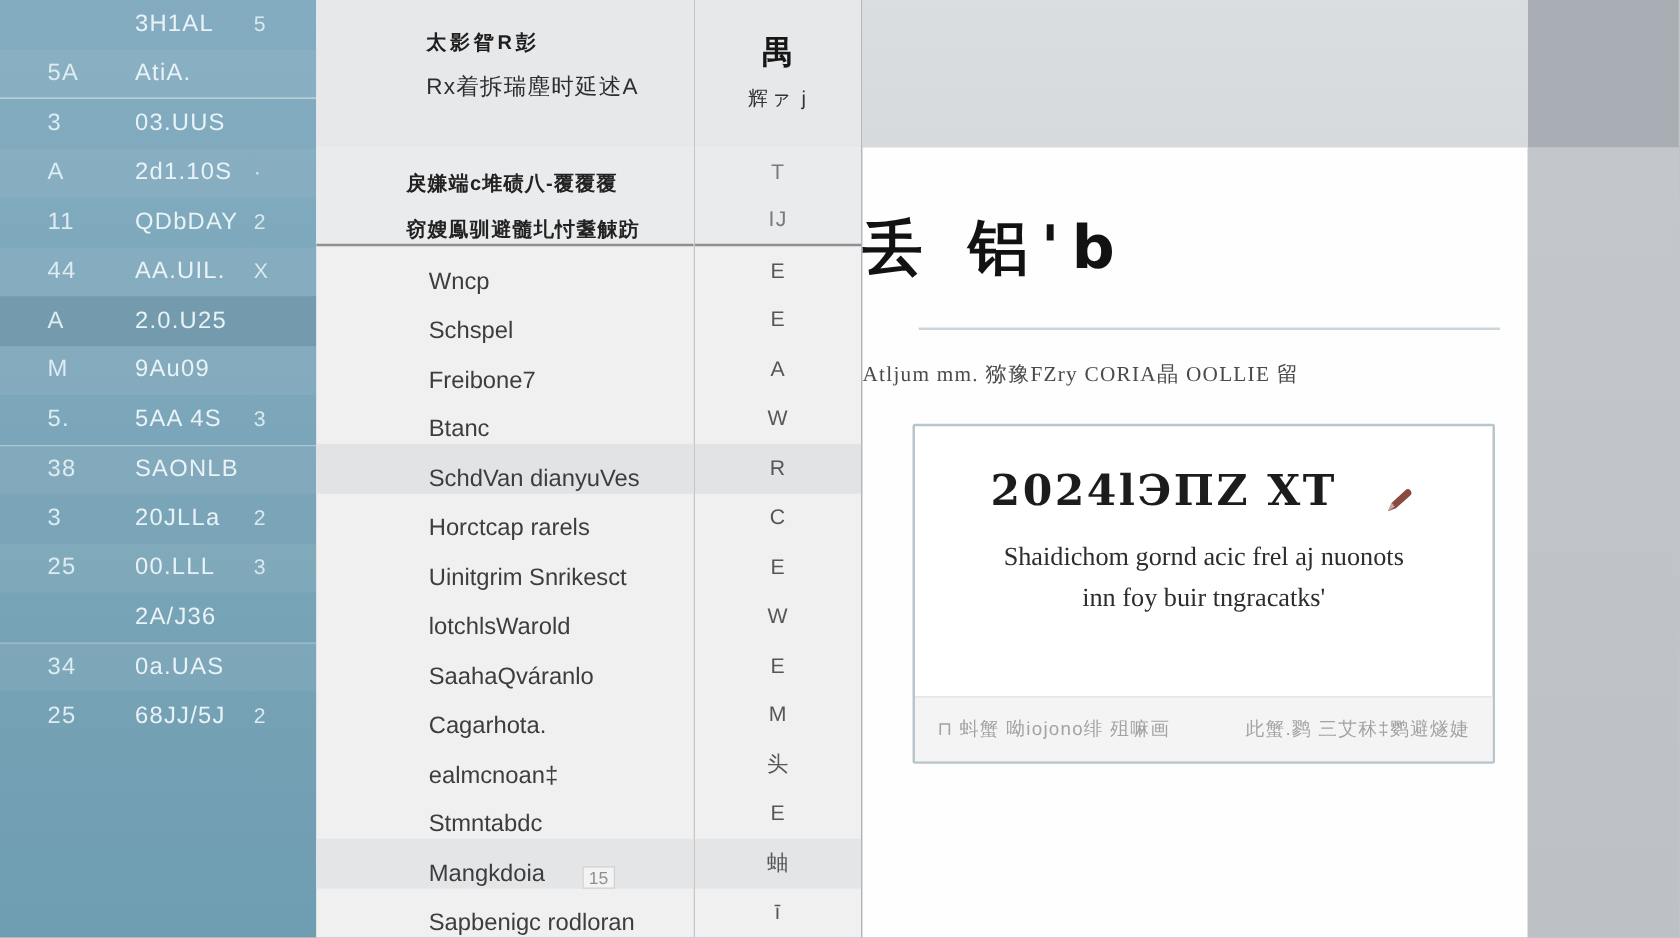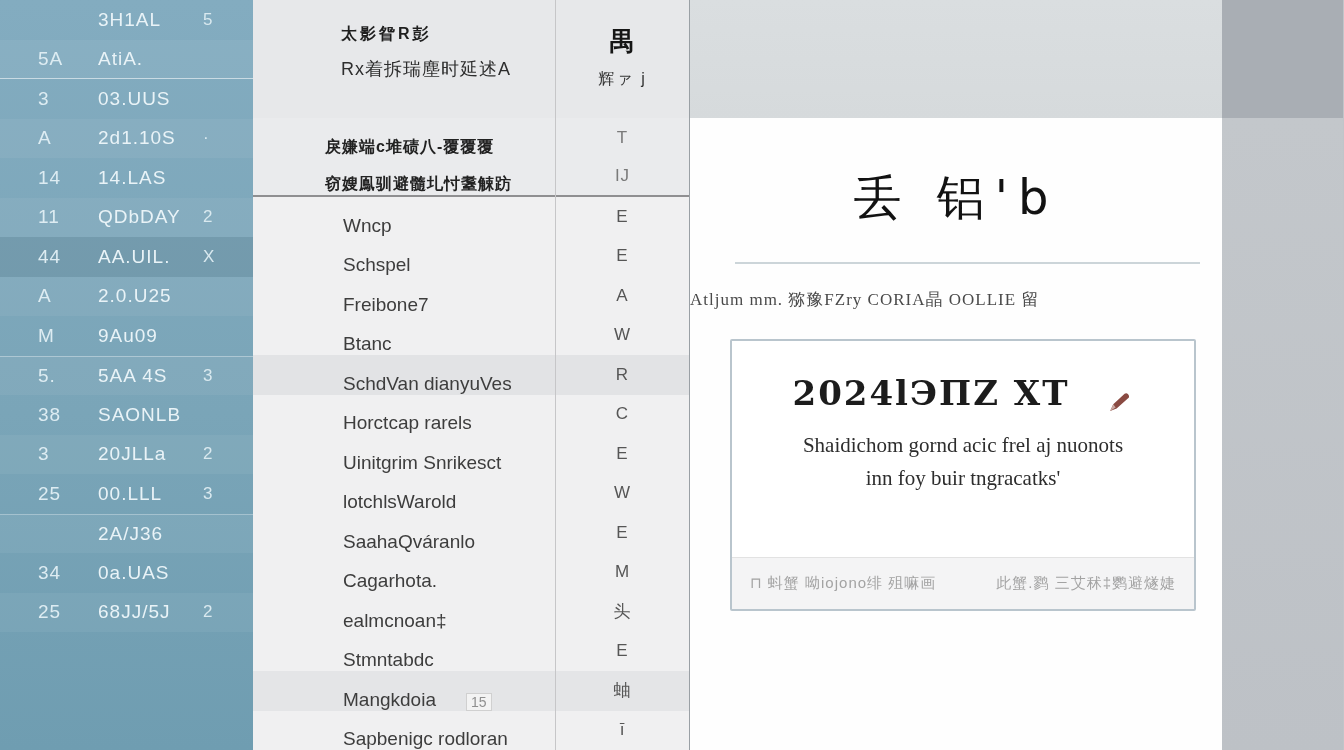--- a/index.html
+++ b/index.html
@@ -6,21 +6,21 @@
   html, body { width: 1344px; height: 750px; overflow: hidden; }
   body { font-family: "Liberation Sans", sans-serif; background: #c1c5c9; }
   .app { display: flex; width: 1344px; height: 750px; }
 
   
   .sidebar { width: 253px; height: 750px; background: linear-gradient(180deg,#83acc0 0%,#7aa5b8 55%,#6f9db1 100%); flex: none; overflow: hidden; }
   .sidebar-header { height: 118px; padding-top: 26px; text-align: center; color: #f4fafc; background: rgba(255,255,255,0.05); }
   .sidebar-header .t1 { font-size: 21px; font-weight: bold; letter-spacing: 3px; text-shadow: 0 0 1px rgba(255,255,255,.4); }
   .sidebar-header .t2 { font-size: 19px; margin-top: 14px; letter-spacing: 6px; }
   .s-rows { height: 632px; }
-  .s-row { height: 39.5px; display: flex; align-items: center; padding-left: 38px; color: #e9f3f7; font-size: 19px; letter-spacing: 1px; }
+  .s-row { height: 39.5px; display: flex; align-items: center; padding-left: 38px; color: #e9f3f7; font-size: 19px; letter-spacing: 1px; gap: 10px; }
   .s-row:nth-of-type(even) { background: rgba(255,255,255,0.055); }
   .s-row:nth-of-type(2) { border-bottom: 1px solid rgba(255,255,255,0.55); }
   .s-row:nth-of-type(7) { background: rgba(0,0,0,0.075); }
   .s-row:nth-of-type(10) { border-top: 1px solid rgba(255,255,255,0.35); }
   .s-row:nth-of-type(14) { border-top: 1px solid rgba(255,255,255,0.3); }
   .s-num { width: 60px; color: #ddecf2; }
   .s-label { flex: 1; }
   .s-mark { width: 50px; color: #d9e9ef; font-size: 17px; }
 
   
@@ -45,21 +45,21 @@
   .l-rows { height: 632px; }
   .l-row { height: 39.5px; display: flex; align-items: center; justify-content: center; font-size: 17px; color: #565656; letter-spacing: 1px; }
   .l-row:nth-of-type(-n+2) { background: #eaebed; color: #7a7a7a; }
   .l-row:nth-of-type(2) { border-bottom: 2px solid #8f8f91; }
   .l-row:nth-of-type(7) { background: #e2e3e5; }
   .l-row:nth-of-type(15) { background: #e4e5e7; }
 
   
   .detail { width: 532px; height: 750px; background: #fefefe; flex: none; position: relative; }
   .top-band { height: 118px; background: linear-gradient(180deg,#dadee0,#d6dadc); }
-  .detail h1 { text-align: center; margin-top: 48px; font-size: 48px; font-weight: normal; color: #121212; letter-spacing: 10px; font-family: "DejaVu Sans", sans-serif; }
+  .detail h1 { margin-top: 48px; font-size: 48px; font-weight: bold; color: #121212; letter-spacing: 10px; font-family: "DejaVu Sans", sans-serif; }
   .rule { border: none; border-top: 2px solid #ccd5d9; margin: 32px 22px 0 45px; }
   .meta { margin-top: 24px; font-family: "Liberation Serif", serif; font-size: 17px; color: #4a4a4a; letter-spacing: 1px; }
   .card { margin: 28px 26px 0 40px; width: 466px; height: 272px; background: #ffffff; border: 2px solid #b9c5cd; border-radius: 2px; position: relative; }
   .card-title-row { margin-top: 32px; text-align: center; font-family: "DejaVu Serif", serif; font-size: 34px; font-weight: bold; color: #1c1c1c; letter-spacing: 2px; }
   .pencil { display: inline-block; width: 26px; height: 26px; margin-left: 38px; vertical-align: middle; transform: rotate(8deg); }
   .card-body { margin-top: 16px; text-align: center; font-family: "Liberation Serif", serif; font-size: 21px; color: #2d2d2d; line-height: 1.55; }
   .card-footer { position: absolute; left: 0; right: 0; bottom: 0; height: 52px; background: #f4f4f5; border-top: 1px solid #e2e2e2; display: flex; justify-content: space-between; align-items: center; padding: 0 18px; font-size: 15px; color: #a3a3a3; letter-spacing: 1px; }
 
   
   .right-strip { width: 121px; height: 750px; flex: none; }
@@ -88,25 +88,20 @@
           <span class="s-num">3</span>
           <span class="s-label">03.UUS</span>
           <span class="s-mark"></span>
         </div>
         <div class="s-row">
           <span class="s-num">A</span>
           <span class="s-label">2d1.10S</span>
           <span class="s-mark">·</span>
         </div>
         <div class="s-row">
-          <span class="s-num">14</span>
-          <span class="s-label">14.LAS</span>
-          <span class="s-mark"></span>
-        </div>
-        <div class="s-row">
           <span class="s-num">11</span>
           <span class="s-label">QDbDAY</span>
           <span class="s-mark">2</span>
         </div>
         <div class="s-row">
           <span class="s-num">44</span>
           <span class="s-label">AA.UIL.</span>
           <span class="s-mark">X</span>
         </div>
         <div class="s-row">

